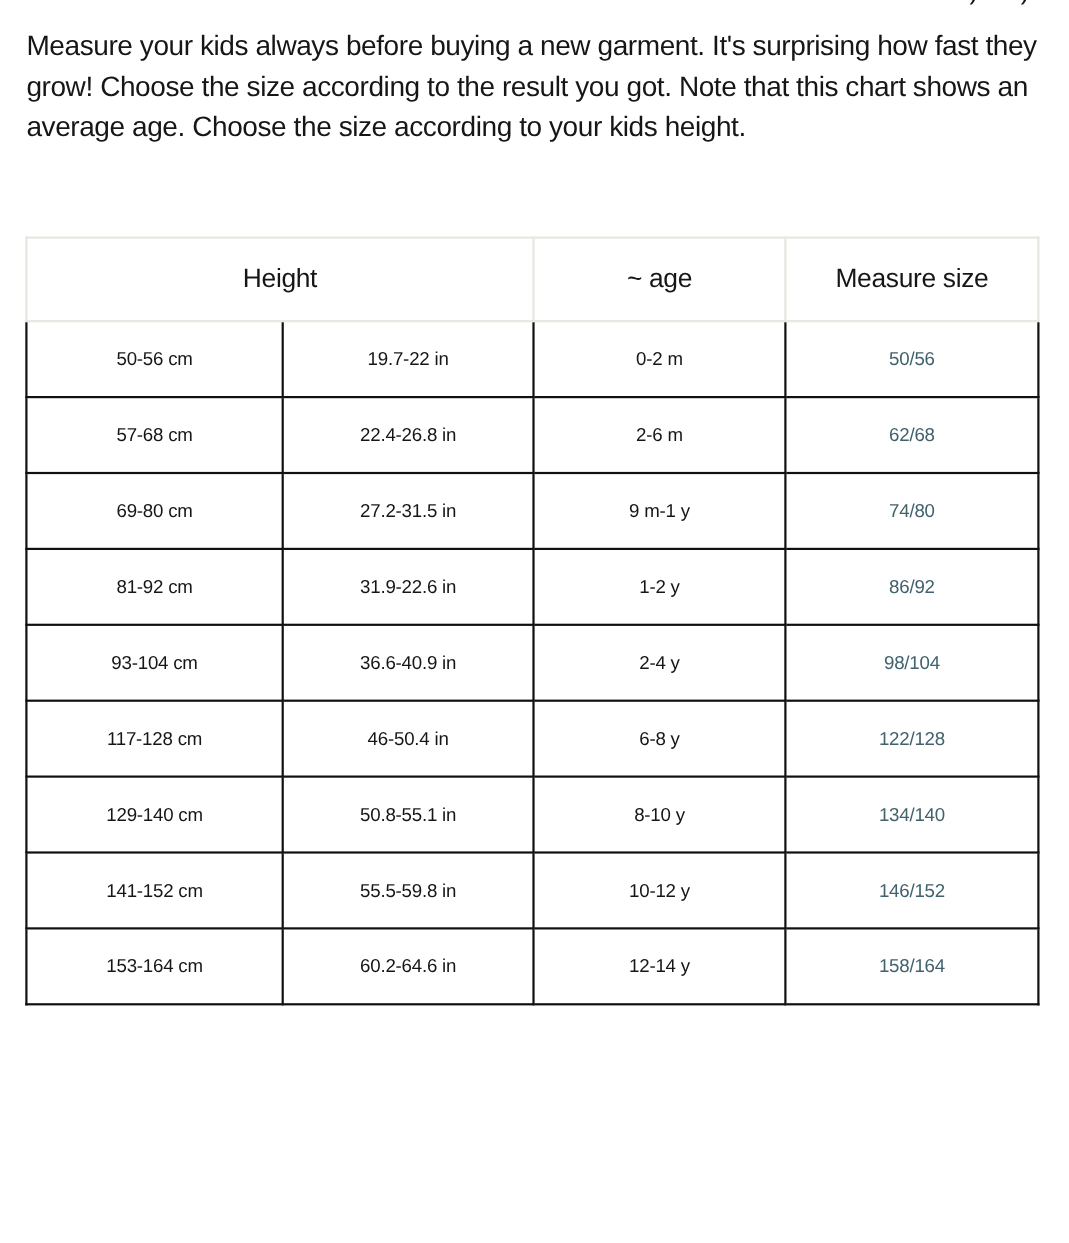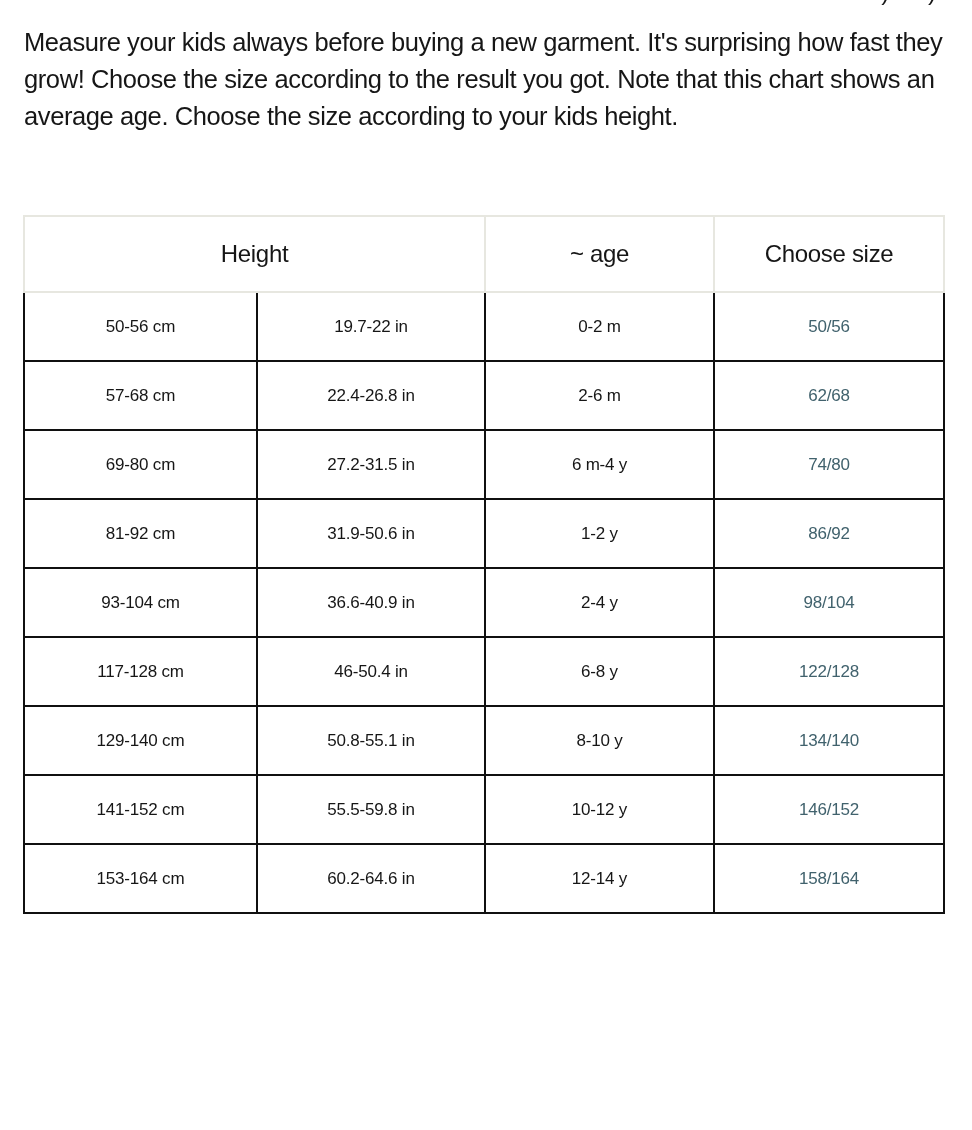--- a/index.html
+++ b/index.html
@@ -96,45 +96,45 @@
     <colgroup>
       <col class="c1">
         <col class="c2">
         <col class="c3">
         <col class="c4">
     </colgroup>
     <thead>
       <tr>
         <th colspan="2">Height</th>
         <th>~ age</th>
-        <th>Choose size</th>
+        <th>Measure size</th>
       </tr>
     </thead>
     <tbody>
         <tr>
           <td>50-56 cm</td>
           <td>19.7-22 in</td>
           <td>0-2 m</td>
           <td class="size">50/56</td>
         </tr>
         <tr>
           <td>57-68 cm</td>
           <td>22.4-26.8 in</td>
           <td>2-6 m</td>
           <td class="size">62/68</td>
         </tr>
         <tr>
           <td>69-80 cm</td>
           <td>27.2-31.5 in</td>
-          <td>6 m-4 y</td>
+          <td>9 m-1 y</td>
           <td class="size">74/80</td>
         </tr>
         <tr>
           <td>81-92 cm</td>
-          <td>31.9-50.6 in</td>
+          <td>31.9-22.6 in</td>
           <td>1-2 y</td>
           <td class="size">86/92</td>
         </tr>
         <tr>
           <td>93-104 cm</td>
           <td>36.6-40.9 in</td>
           <td>2-4 y</td>
           <td class="size">98/104</td>
         </tr>
         <tr>

